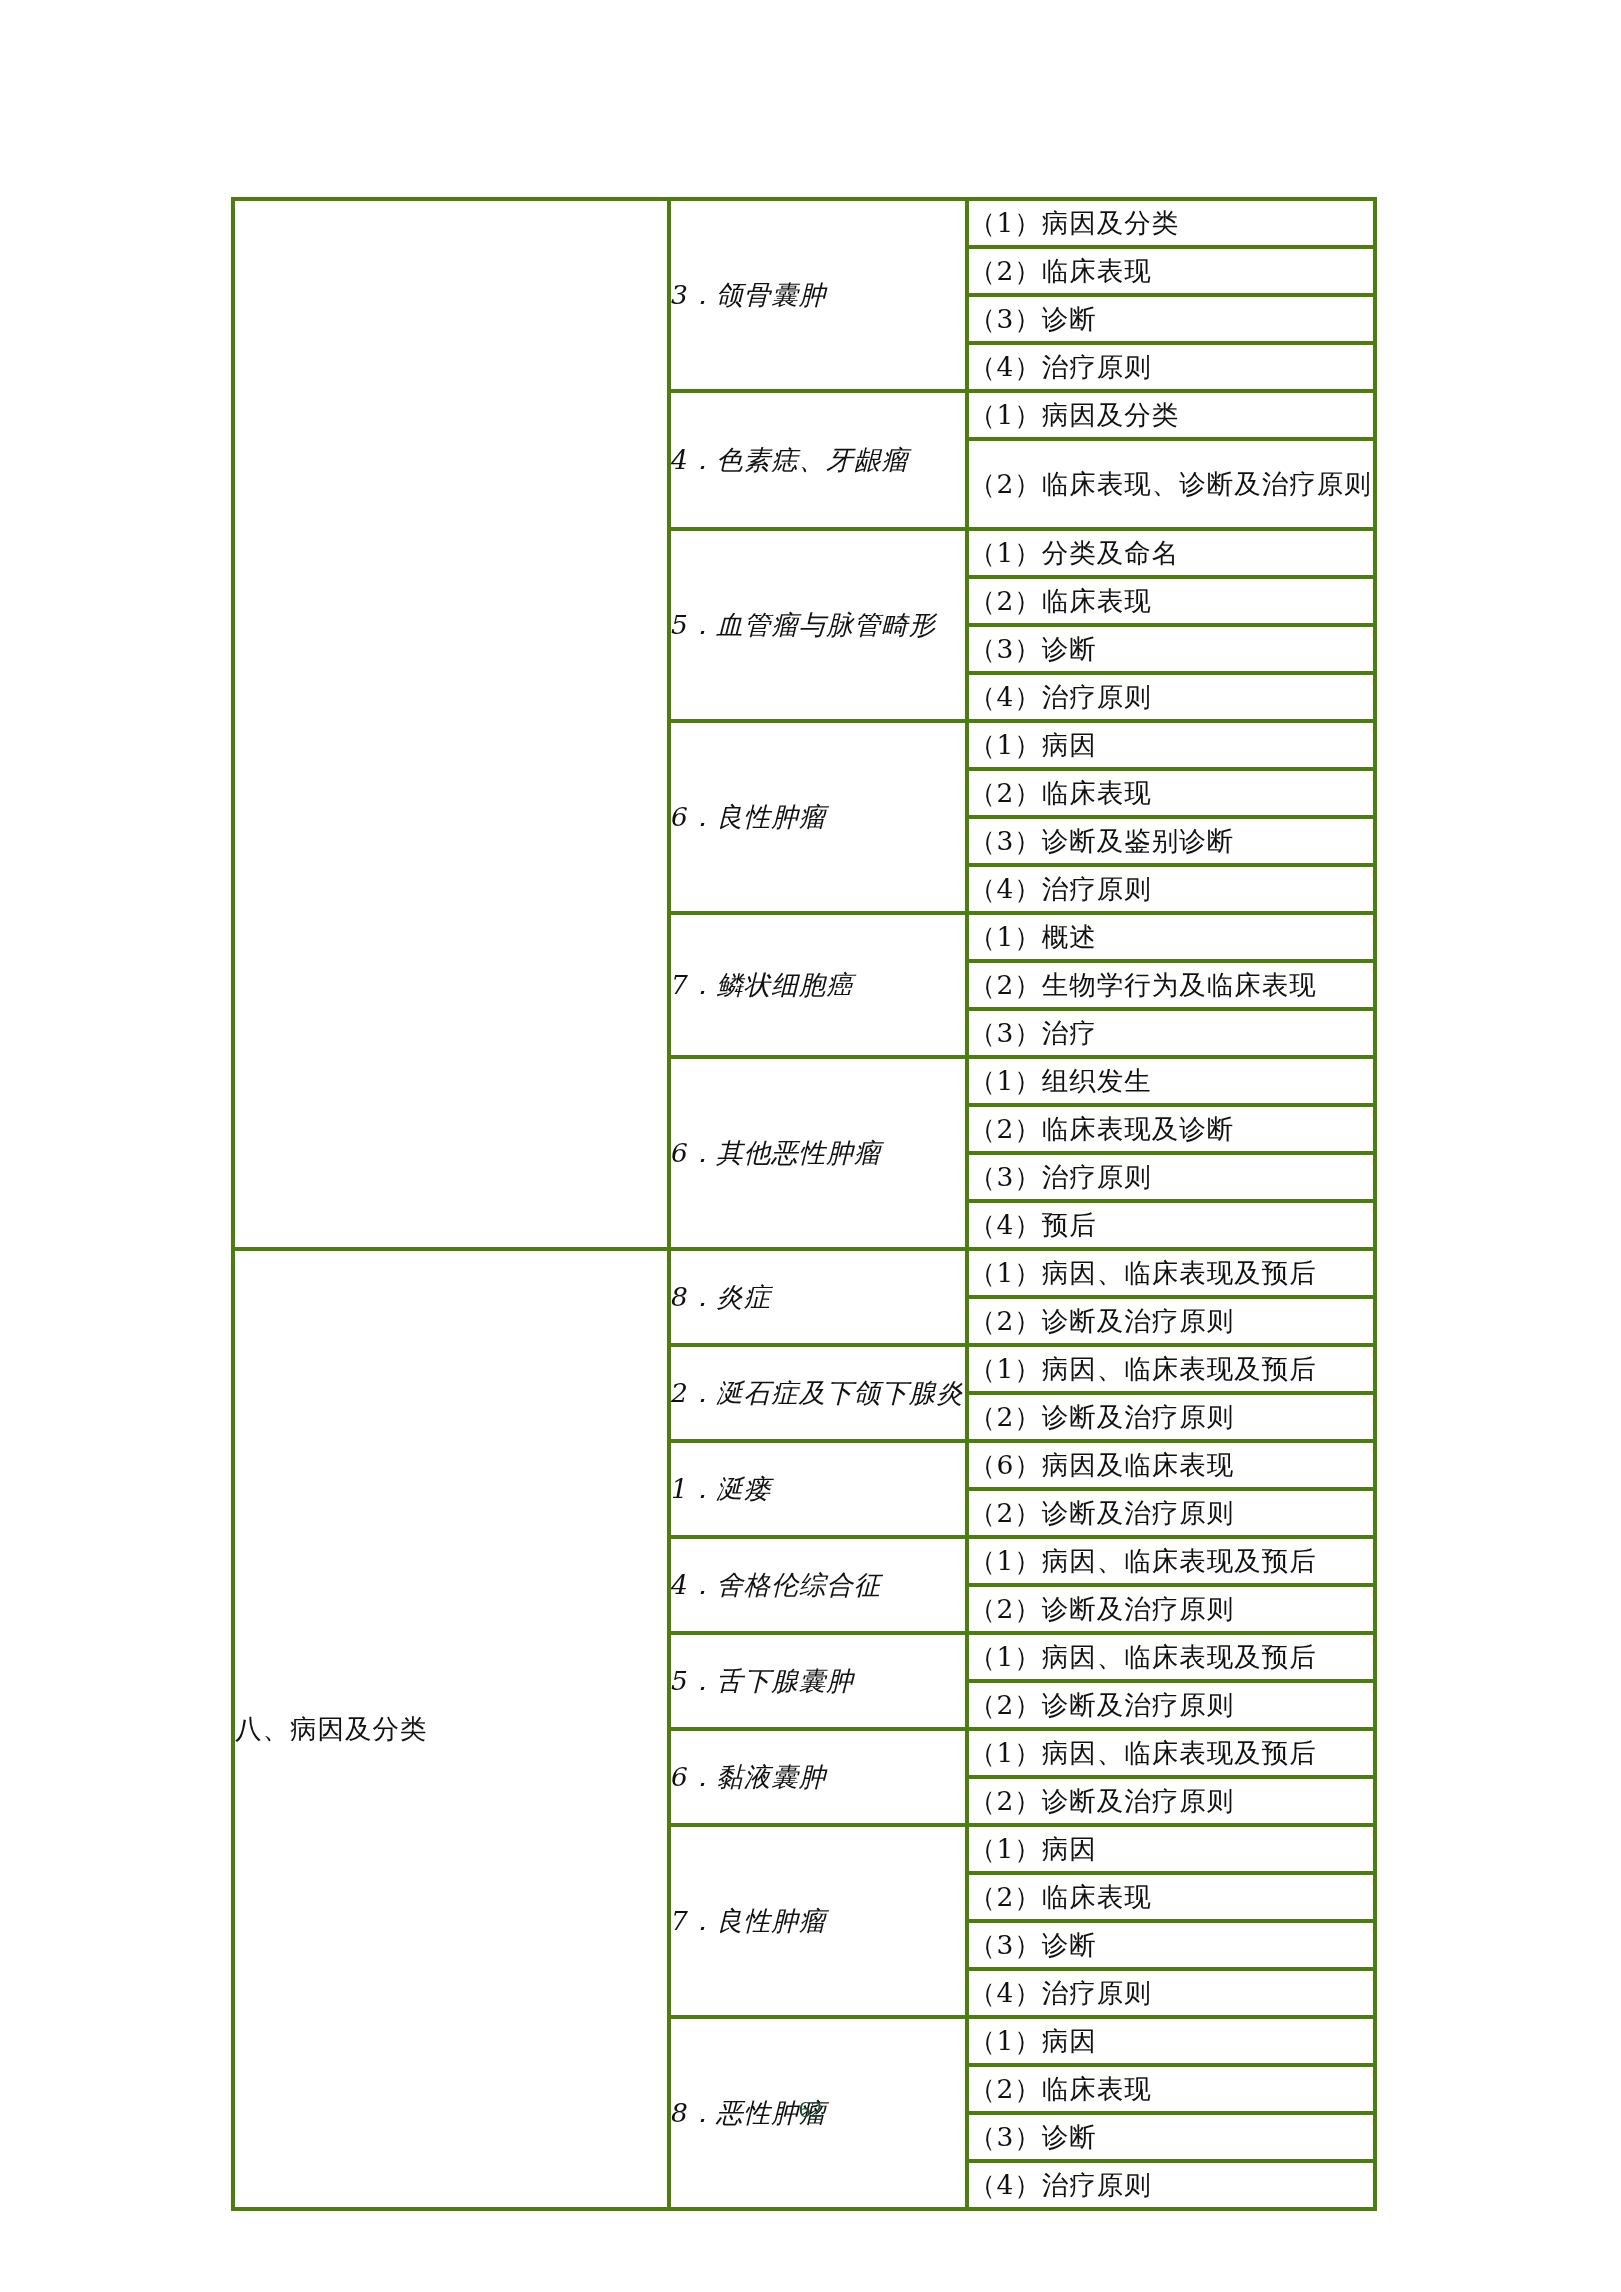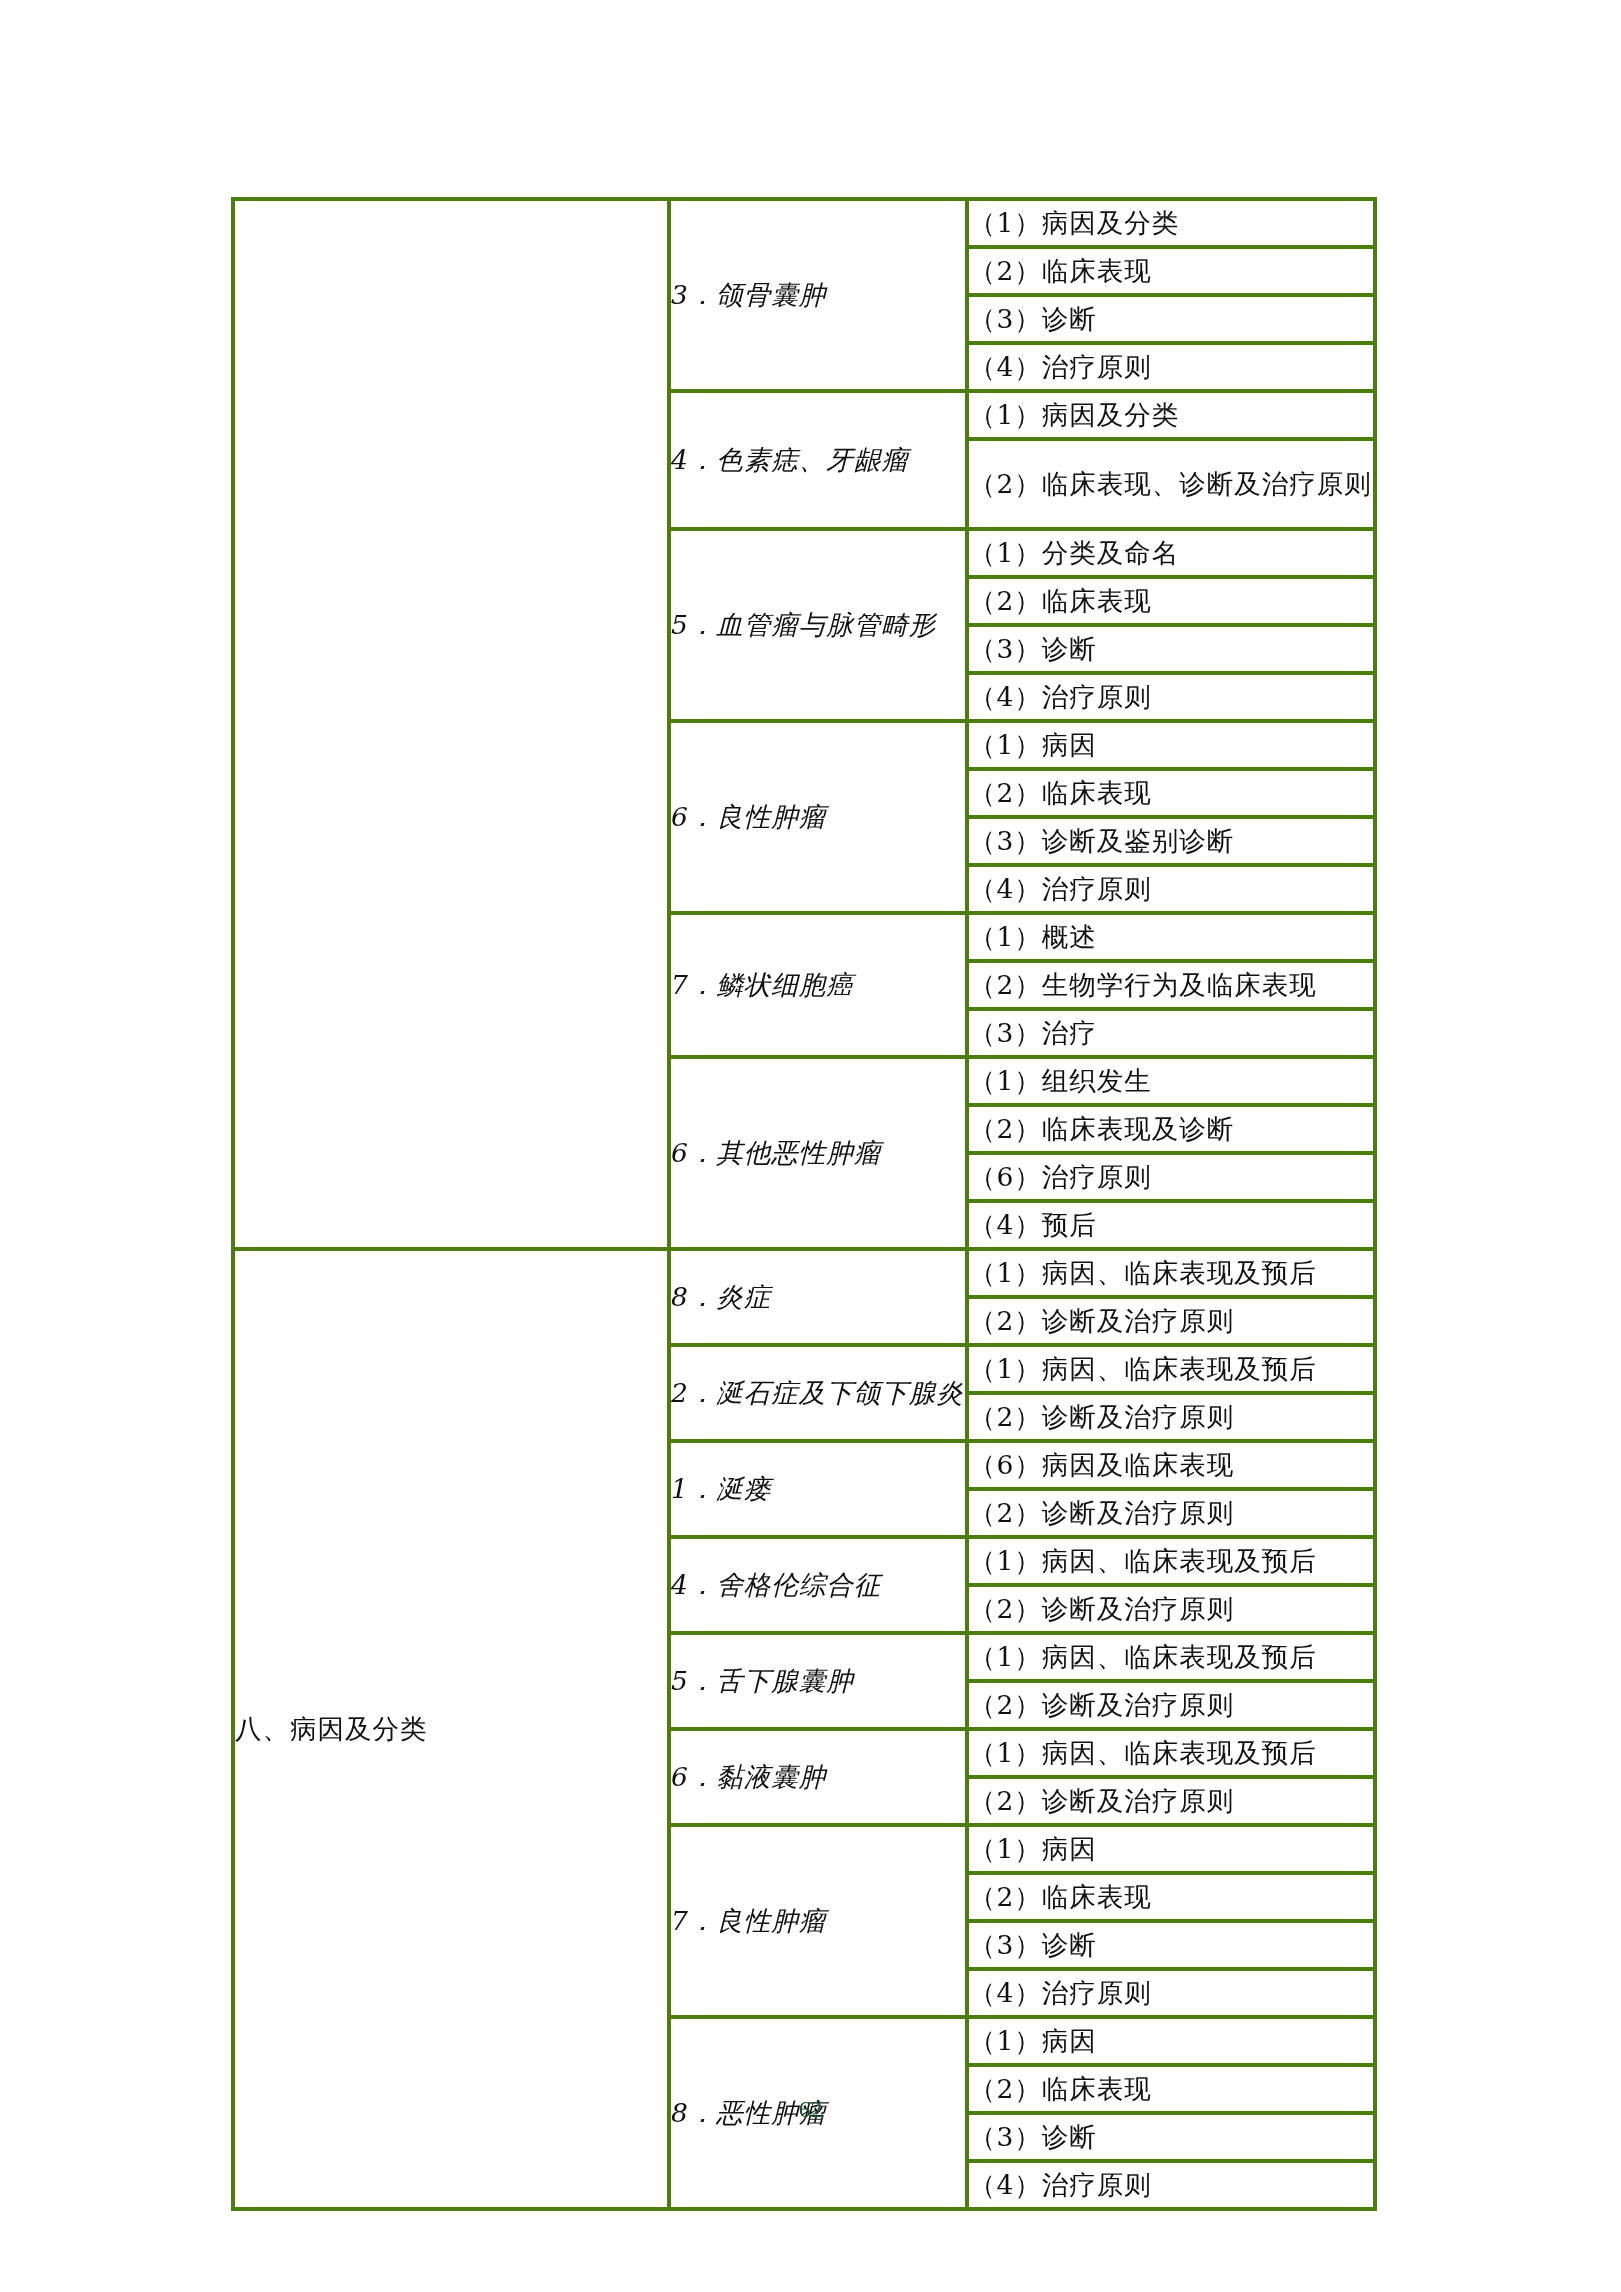--- a/index.html
+++ b/index.html
@@ -94,21 +94,21 @@
         </tr>
 
       <tr>
         <td class="topic" rowspan="4">6．其他恶性肿瘤</td>
         <td class="point">（1）组织发生</td>
       </tr>
       <tr>
           <td class="point">（2）临床表现及诊断</td>
         </tr>
       <tr>
-          <td class="point">（6）治疗原则</td>
+          <td class="point">（3）治疗原则</td>
         </tr>
       <tr>
           <td class="point">（4）预后</td>
         </tr>
 
       <tr>
         <td class="chapter" rowspan="20">八、病因及分类</td>
         <td class="topic" rowspan="2">8．炎症</td>
         <td class="point">（1）病因、临床表现及预后</td>
       </tr>

